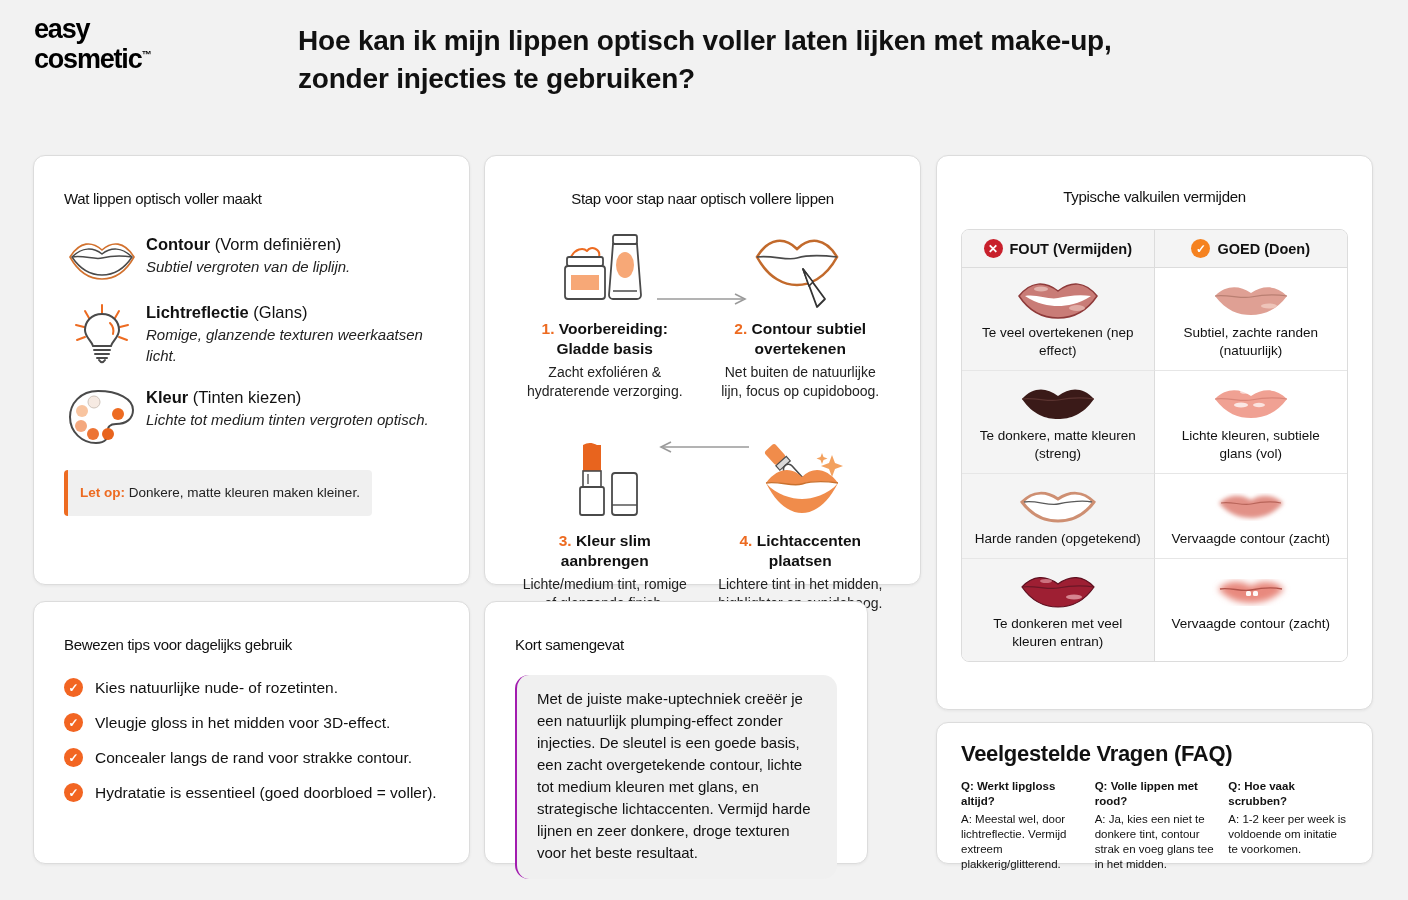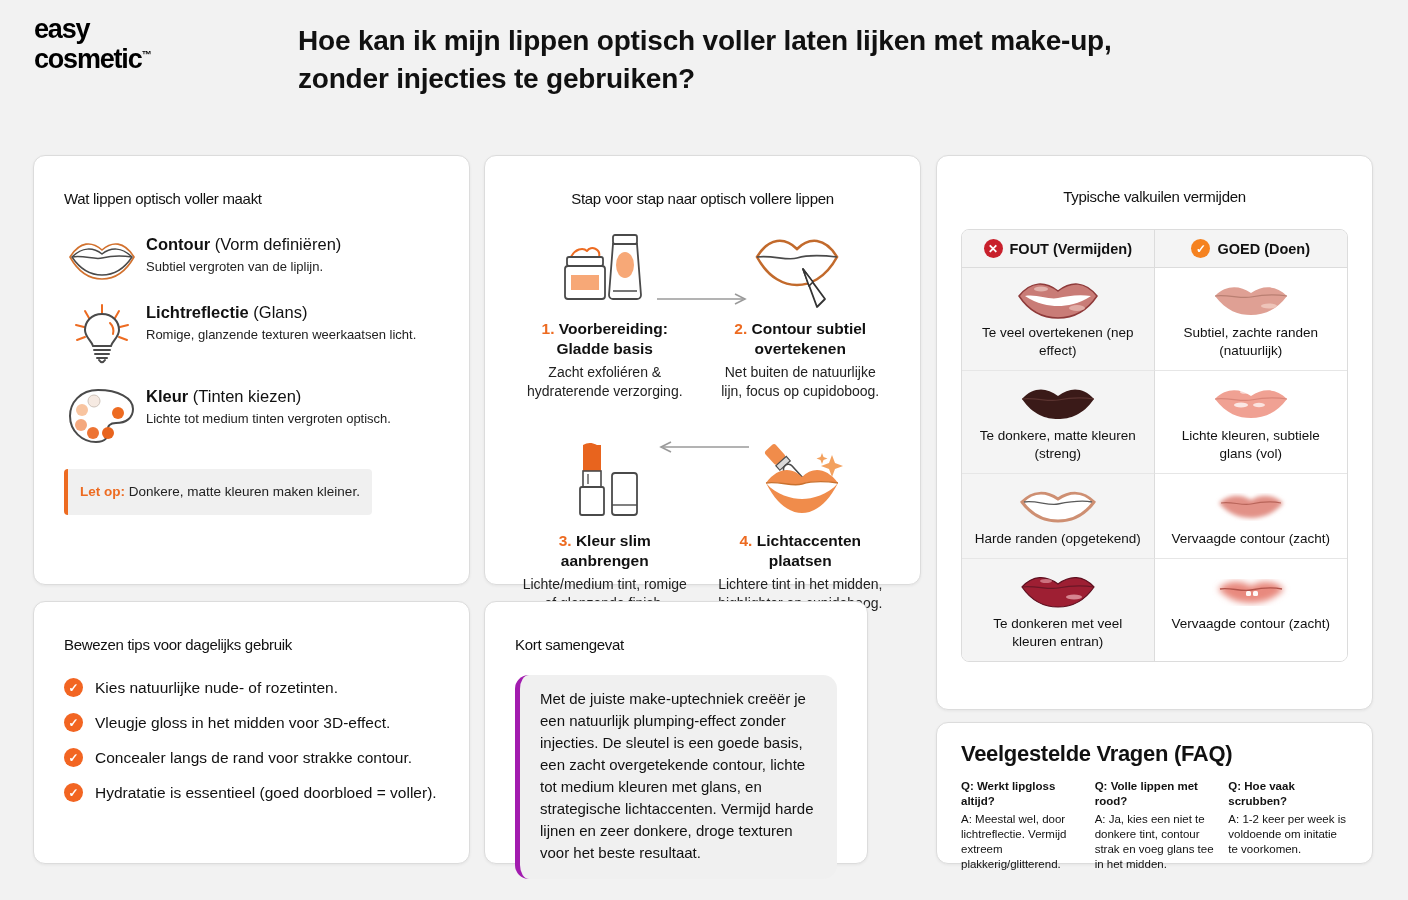--- a/index.html
+++ b/index.html
@@ -37,21 +37,21 @@
 
   
   .pad { padding: 28px 30px; }
   .feat-list { margin-top: 20px; }
   .feat { display: flex; align-items: flex-start; margin-bottom: 20px; }
   .feat-icon { width: 76px; flex: 0 0 76px; display: flex; justify-content: center;
                align-items: center; padding-top: 2px; }
   .feat-body { flex: 1; padding-left: 6px; }
   .feat-head { font-size: 16.5px; line-height: 22px; color: #111; }
   .feat-head b { font-weight: 700; }
-  .feat-sub { font-size: 13px; line-height: 21px; color: #222; margin-top: 1px; }
+  .feat-sub { font-size: 15px; line-height: 21px; color: #222; margin-top: 1px; font-style: italic; }
 
   .note {
     margin-top: 4px; background: #f0f0f0; border-left: 4px solid #ED6B21;
     border-radius: 4px; padding: 14px 12px; font-size: 13.5px; line-height: 18px; color: #222;
     display: inline-block;
   }
   .note b { color: #ED6B21; font-weight: 700; }
 
   
   .steps-grid { display: grid; grid-template-columns: 1fr 1fr; margin-top: 14px; gap: 16px; }
@@ -88,21 +88,21 @@
   
   .tip-list { margin-top: 18px; }
   .tip { display: flex; align-items: flex-start; margin-bottom: 14px; }
   .tip .chk { width: 19px; height: 19px; border-radius: 50%; background: #F26522; color: #fff;
     font-size: 12px; font-weight: 700; display: flex; align-items: center; justify-content: center;
     flex: 0 0 19px; margin-top: 1px; }
   .tip span.txt { font-size: 15.5px; line-height: 21px; margin-left: 12px; color: #111; }
 
   
   .summary-box {
-    margin-top: 16px; background: #f0f0f0; border-left: 5px solid #a21caf;
+    margin-top: 16px; background: #f0f0f0; border-left: 2px solid #a21caf;
     border-radius: 14px; padding: 13px 18px 15px 20px;
     font-size: 15px; line-height: 22px; color: #111;
   }
 
   
   .faq-title { font-size: 22px; font-weight: 700; letter-spacing: -0.3px; }
   .faq-grid { display: grid; grid-template-columns: 1fr 1fr 1fr; gap: 14px; margin-top: 12px; }
   .faq-q { font-size: 11.5px; font-weight: 700; line-height: 15px; color: #111; }
   .faq-a { font-size: 11.5px; line-height: 15px; color: #111; margin-top: 3px; }
 </style>

